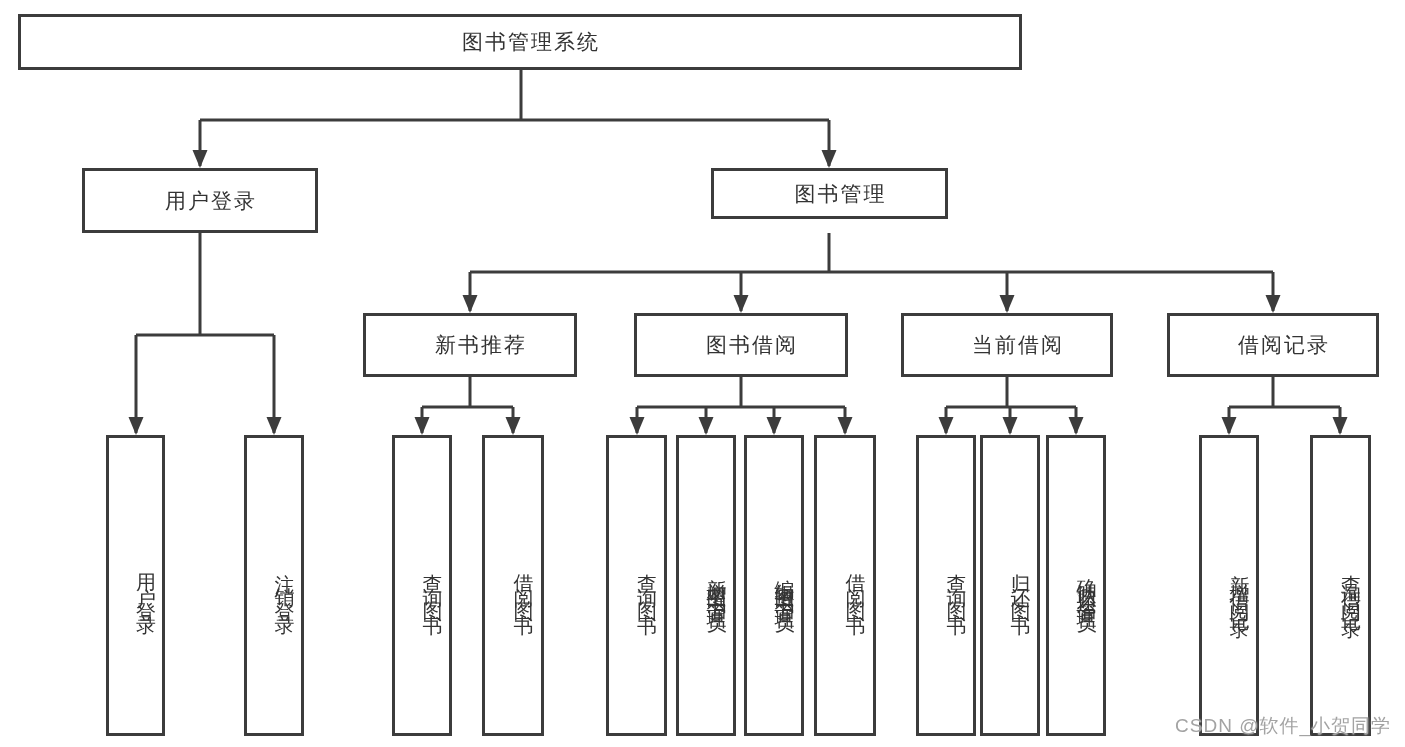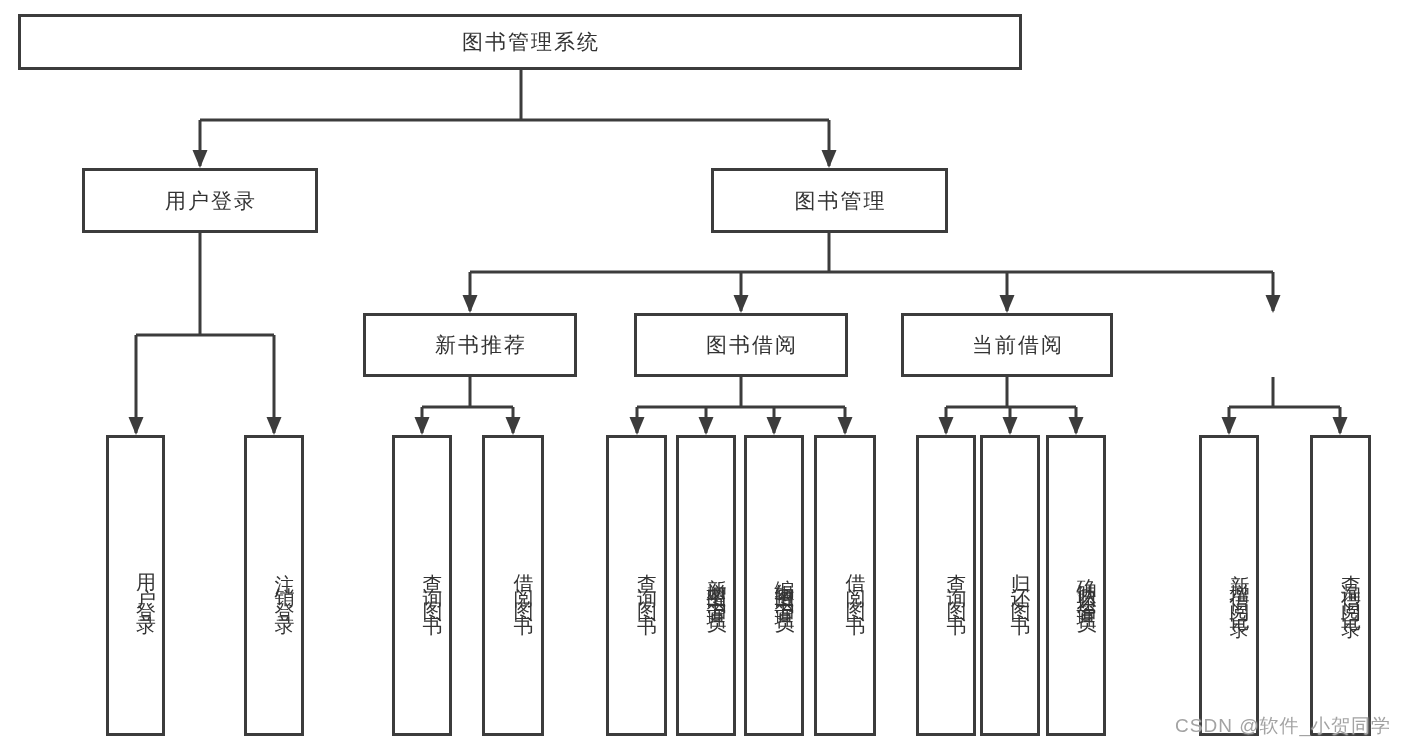--- a/index.html
+++ b/index.html
@@ -67,32 +67,35 @@
     </g>
   </svg>
 
   <div class="box hbox" style="left:18px;top:14px;width:1004px;height:56px">
     <span class="lbl">图书管理系统</span>
   </div>
 
   <div class="box hbox" style="left:82px;top:168px;width:236px;height:65px">
     <span class="lbl">用户登录</span>
   </div>
-  <div class="box hbox" style="left:711px;top:168px;width:237px;height:65px">
+  <div class="box hbox" style="left:711px;top:168px;width:237px;height:51px">
     <span class="lbl">图书管理</span>
   </div>
 
   <div class="box hbox" style="left:363px;top:313px;width:214px;height:64px">
     <span class="lbl">新书推荐</span>
   </div>
   <div class="box hbox" style="left:634px;top:313px;width:214px;height:64px">
     <span class="lbl">图书借阅</span>
   </div>
   <div class="box hbox" style="left:901px;top:313px;width:212px;height:64px">
     <span class="lbl">当前借阅</span>
+  </div>
+  <div class="box hbox" style="left:1167px;top:313px;width:212px;height:64px">
+    <span class="lbl">借阅记录</span>
   </div>
 
   <div class="box vbox s4" style="left:106px;top:435px;width:59px;height:301px">
     <span class="lbl">用户登录</span>
   </div>
   <div class="box vbox s4" style="left:244px;top:435px;width:60px;height:301px">
     <span class="lbl">注销登录</span>
   </div>
 
   <div class="box vbox s4" style="left:392px;top:435px;width:60px;height:301px">

